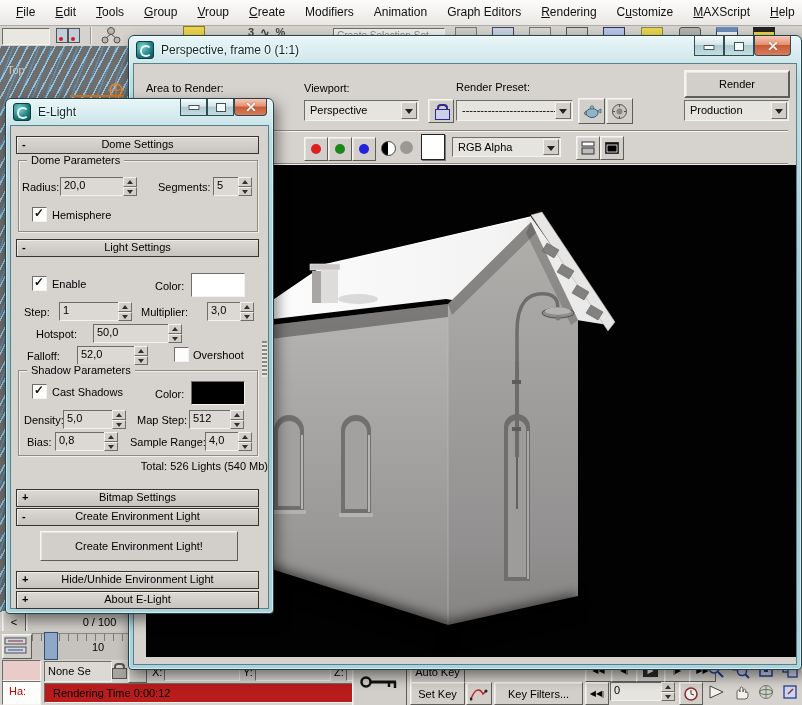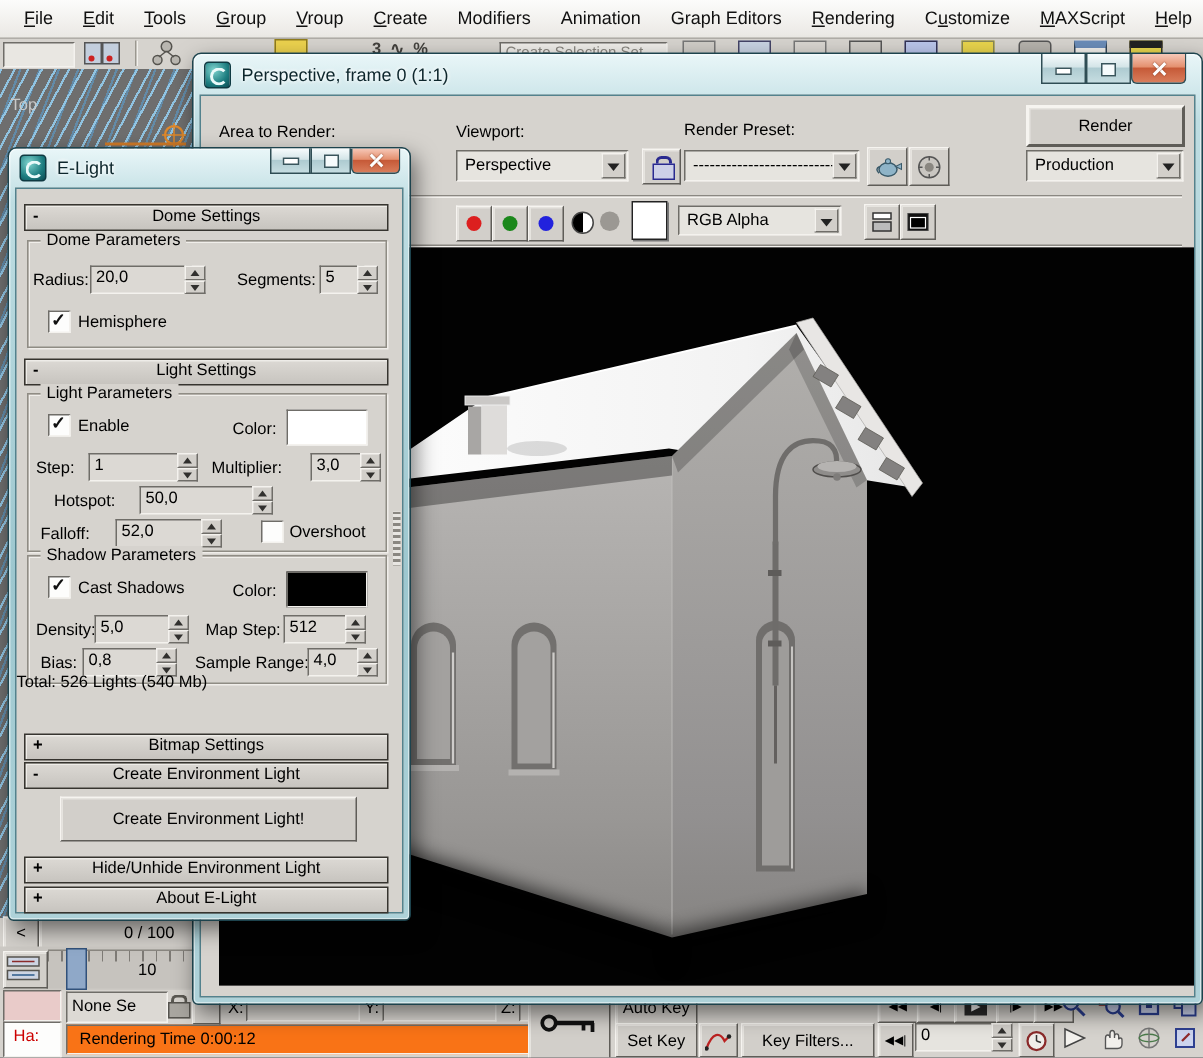--- a/index.html
+++ b/index.html
@@ -162,21 +162,21 @@
   <div class="abs sunken" style="left:2px;top:681px;width:37px;height:22px;background:#fdfdfc">
     <span class="abs" style="left:6px;top:3px;color:#c00;font-weight:normal">Ha:</span>
   </div>
   <div class="abs fld" style="left:44px;top:661px;width:60px;height:19px;line-height:19px">
     <span>None Se</span>
   </div>
   <div class="abs padlock" style="left:112px;top:663px;width:13px;height:15px">
     <span class="sh"></span>
       <span class="bd"></span>
   </div>
-  <div class="abs fld" style="left:44px;top:683px;width:306px;height:18px;line-height:18px;background:#f97316">
+  <div class="abs fld" style="left:44px;top:683px;width:306px;height:18px;line-height:18px;background:#b91c1c">
     <span style="padding-left:5px">Rendering Time  0:00:12</span>
   </div>
 
   <div class="abs raised" style="left:128px;top:661px;width:17px;height:20px"></div>
   <span class="lbl" style="left:152px;top:666px">X:</span>
   <div class="abs fld" style="left:164px;top:662px;width:68px;height:17px"></div>
   <span class="lbl" style="left:243px;top:666px">Y:</span>
   <div class="abs fld" style="left:255px;top:662px;width:68px;height:17px"></div>
   <span class="lbl" style="left:334px;top:666px">Z:</span>
   <div class="abs fld" style="left:346px;top:662px;width:30px;height:17px"></div>
@@ -479,23 +479,20 @@
           <b class="up"></b>
           <b class="dn"></b>
         </div>
       <span class="cb on" style="left:21px;top:81px"></span>
       <span class="lbl" style="left:41px;top:83px">Hemisphere</span>
 
       <div class="roll" style="top:113px">
         <span class="sign">-</span>
         <span>Light Settings</span>
       </div>
-      <div class="grp" style="left:7px;top:136px;width:238px;height:104px">
-        <span class="glabel">Light Parameters</span>
-      </div>
       <span class="cb on" style="left:21px;top:150px"></span>
       <span class="lbl" style="left:41px;top:152px">Enable</span>
       <span class="lbl" style="left:144px;top:154px">Color:</span>
       <div class="abs" style="left:180px;top:147px;width:52px;height:22px;background:#fff;border:1px solid;border-color:#6f6d68 #f4f2ee #f4f2ee #6f6d68"></div>
       <span class="lbl" style="left:13px;top:180px">Step:</span>
       <div class="abs fld" style="left:48px;top:176px;width:56px;height:17px"><span>1</span></div>
       <div class="abs spn" style="left:107px;top:176px;height:19px">
           <b class="up"></b>
           <b class="dn"></b>
         </div>
@@ -545,21 +542,21 @@
           <b class="up"></b>
           <b class="dn"></b>
         </div>
       <span class="lbl" style="left:119px;top:310px">Sample Range:</span>
       <div class="abs fld" style="left:194px;top:306px;width:30px;height:17px"><span>4,0</span></div>
       <div class="abs spn" style="left:227px;top:306px;height:19px">
           <b class="up"></b>
           <b class="dn"></b>
         </div>
 
-      <div class="abs" style="left:0;right:0;top:323px;text-align:left">
+      <div class="abs" style="left:0;right:0;top:334px;text-align:right">
         <span>Total: 526 Lights (540 Mb)</span>
       </div>
 
       <div class="roll" style="top:363px">
         <span class="sign">+</span>
         <span>Bitmap Settings</span>
       </div>
       <div class="roll" style="top:382px">
         <span class="sign">-</span>
         <span>Create Environment Light</span>

